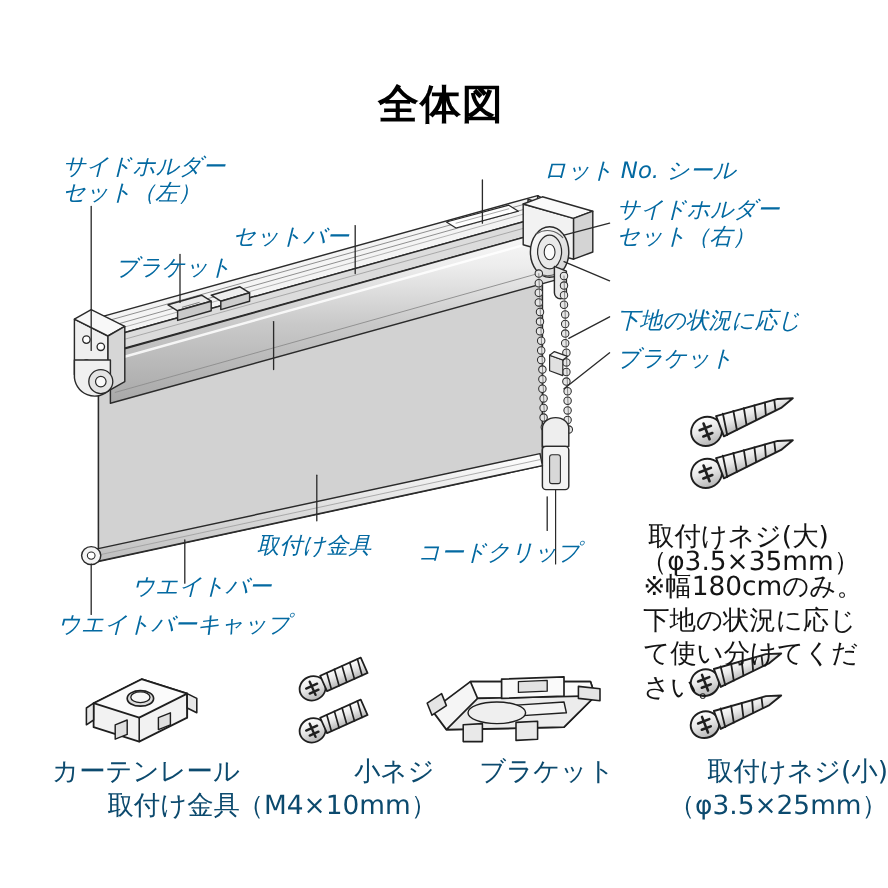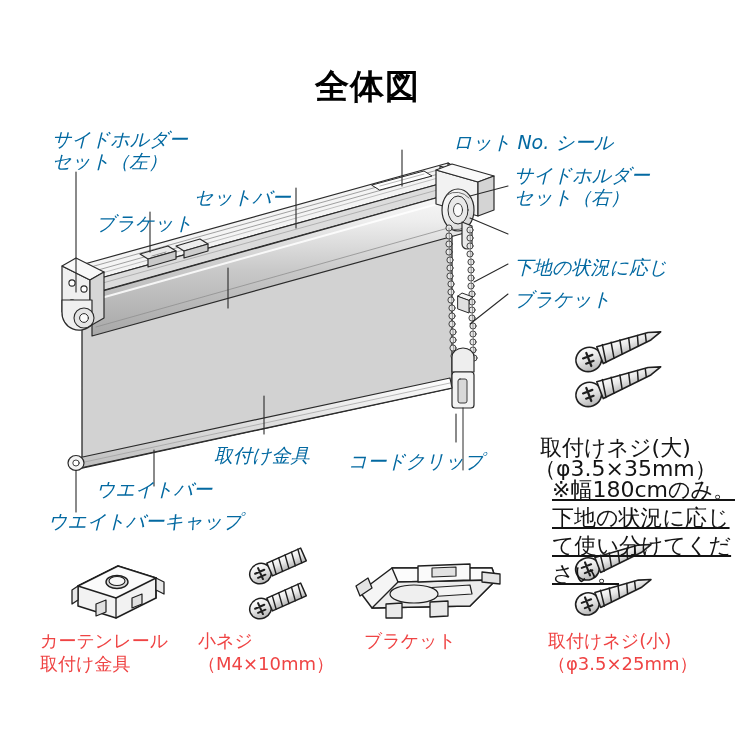--- a/index.html
+++ b/index.html
@@ -7,21 +7,21 @@
     width:740px;height:740px;overflow:hidden;position:relative;
     font-family:"DejaVu Sans","Liberation Sans",sans-serif;
     color:#1a1a1a;
   }
   .stage{position:absolute;inset:0;width:740px;height:740px;}
   svg.diagram{position:absolute;left:0;top:0;width:740px;height:740px;}
 
   .lbl{position:absolute;font-size:19px;line-height:1.18;white-space:pre;color:#0369a1;letter-spacing:0px;font-style:italic;}
   .title{position:absolute;font-weight:bold;font-size:34px;letter-spacing:1px;color:#000;}
   .note{position:absolute;font-size:22px;line-height:1.28;white-space:pre;color:#141414;}
-  .partcap{position:absolute;font-size:18px;line-height:1.25;text-align:left;white-space:pre;color:#ef4444;}
+  .partcap{position:absolute;font-size:22px;line-height:1.25;text-align:right;white-space:pre;color:#0c4a6e;}
 </style>
 </head>
 <body>
 
 <div class="stage">
 
   <div class="title" style="left:315px;top:64px;">全体図</div>
 
   <svg class="diagram" viewBox="0 0 740 740">
     <defs>
@@ -277,29 +277,29 @@
 セット（右）</div>
 
 
   <div class="lbl" style="left:514px;top:256px;">下地の状況に応じ</div>
 
   <div class="lbl" style="left:514px;top:288px;">ブラケット</div>
 
 
   <div class="lbl" style="left:214px;top:444px;">取付け金具</div>
 
-  <div class="lbl" style="left:96px;top:478px;">ウエイトバー</div>
+  <div class="lbl" style="left:110px;top:478px;">ウエイトバー</div>
 
   <div class="lbl" style="left:48px;top:510px;">ウエイトバーキャップ</div>
 
   <div class="lbl" style="left:348px;top:450px;">コードクリップ</div>
 
   <div class="note" style="left:540px;top:434px;">取付けネジ(大)</div>
   <div class="note" style="left:534px;top:455px;">（φ3.5×35mm）</div>
-  <div class="note" style="left:552px;top:476px;text-decoration:underline;">※幅180cmのみ。
+  <div class="note" style="left:536px;top:476px;">※幅180cmのみ。
 下地の状況に応じ
 て使い分けてくだ
 さい。</div>
 
   <div class="partcap" style="left:40px;top:630px;width:160px;">カーテンレール
 取付け金具</div>
 
   <div class="partcap" style="left:198px;top:630px;width:164px;">小ネジ
 （M4×10mm）</div>
 

